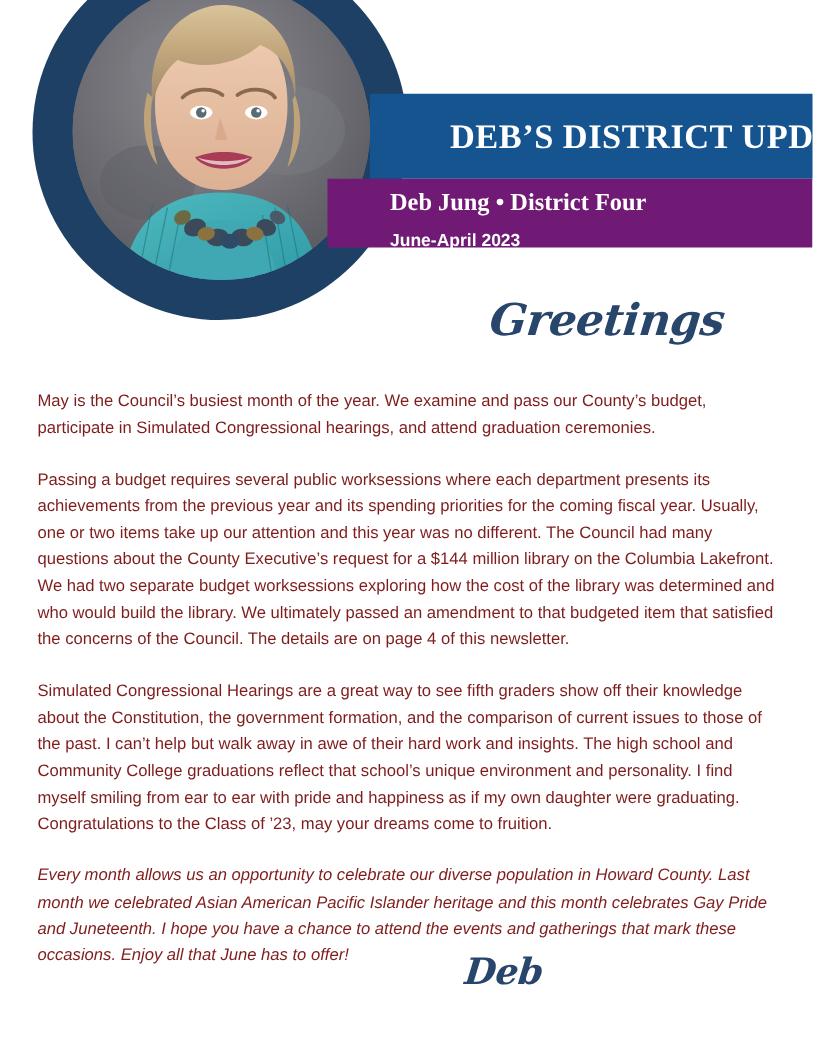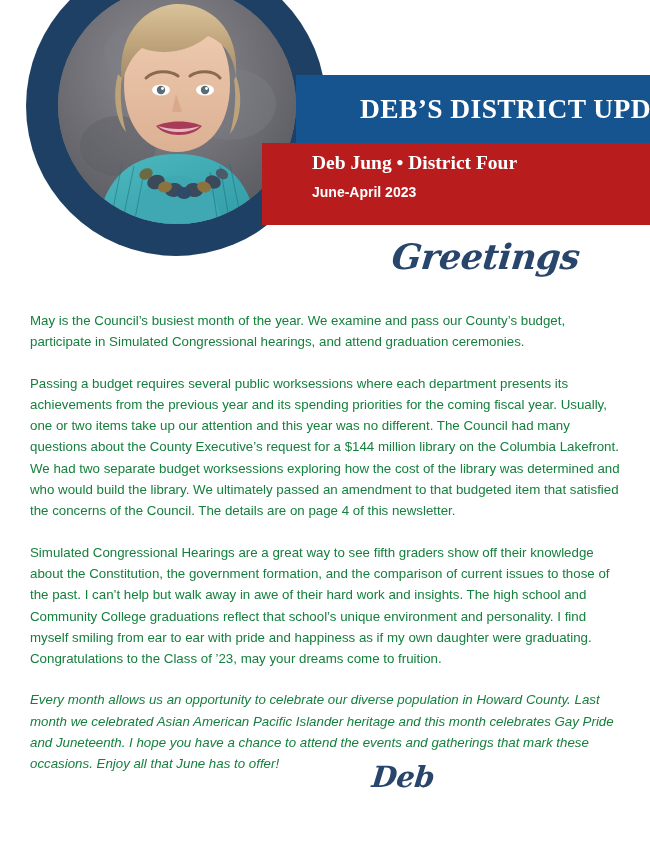--- a/index.html
+++ b/index.html
@@ -70,22 +70,22 @@
     margin-left: 16px;
     white-space: nowrap;
   }
 
   
   .sub-band {
     position: absolute;
     left: 262px;
     top: 143px;
     width: 388px;
-    height: 82px;
-    background: #b91c1c;
+    height: 55px;
+    background: #701a75;
     text-align: right;
   }
   .subtitle-text {
     position: absolute;
     left: 50px;
     top: 9px;
     font-family: "Liberation Serif", serif;
     font-weight: bold;
     font-size: 19.5px;
     color: #ffffff;
@@ -128,21 +128,21 @@
   
   .body-copy {
     position: absolute;
     left: 30px;
     top: 310px;
     width: 590px;
   }
   .para {
     font-size: 13.3px;
     line-height: 21.3px;
-    color: #15803d;
+    color: #7f1d1d;
     margin: 0 0 20px 0;
     text-align: left;
   }
   .para:last-child { margin-bottom: 0; font-style: italic; }
 </style>
 </head>
 <body>
 
 <div class="header">
 

